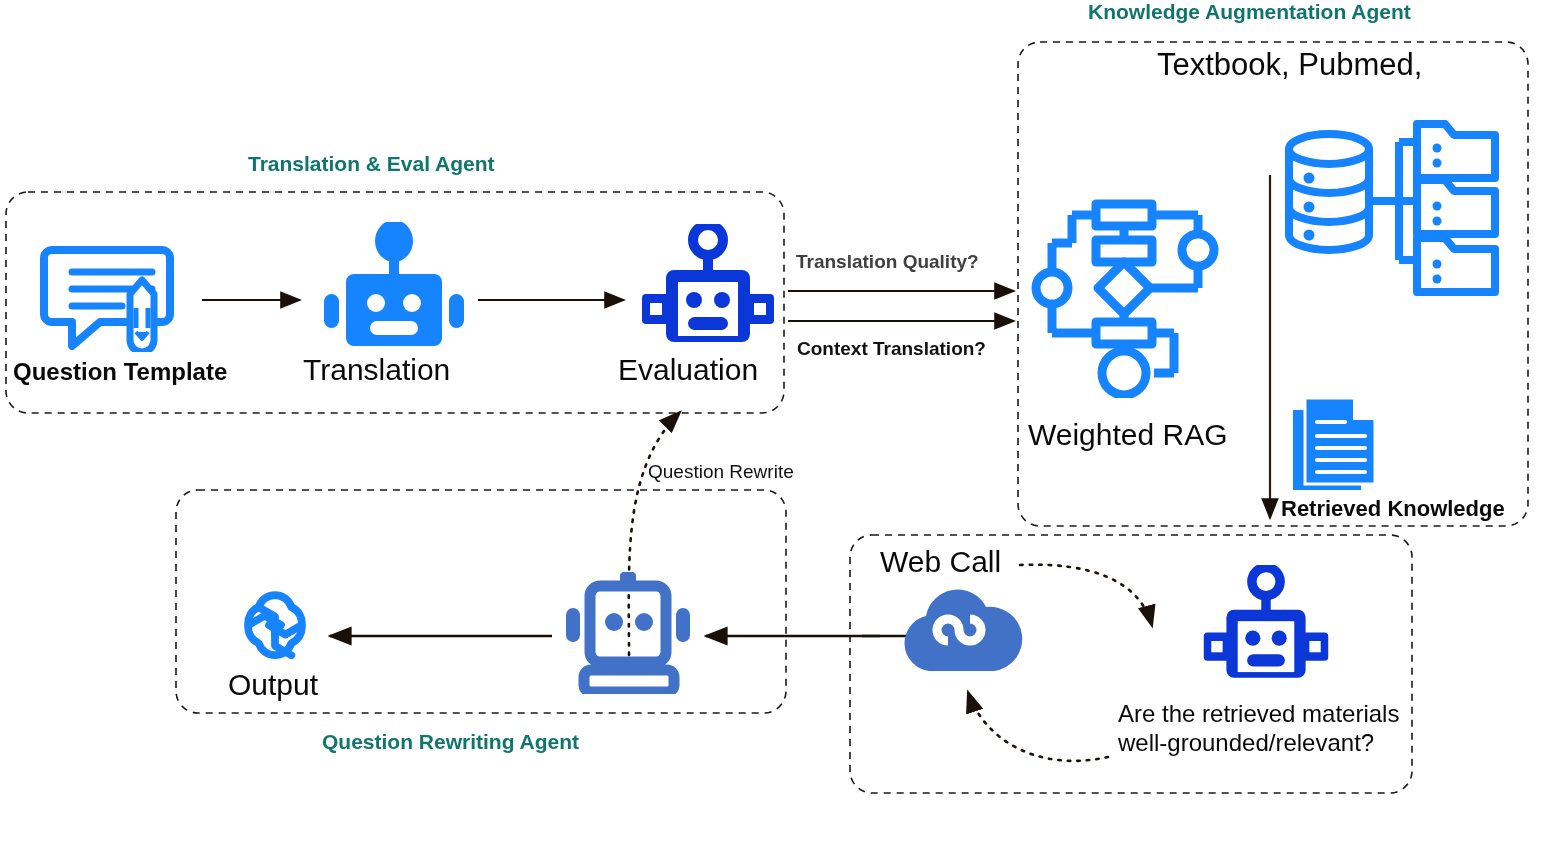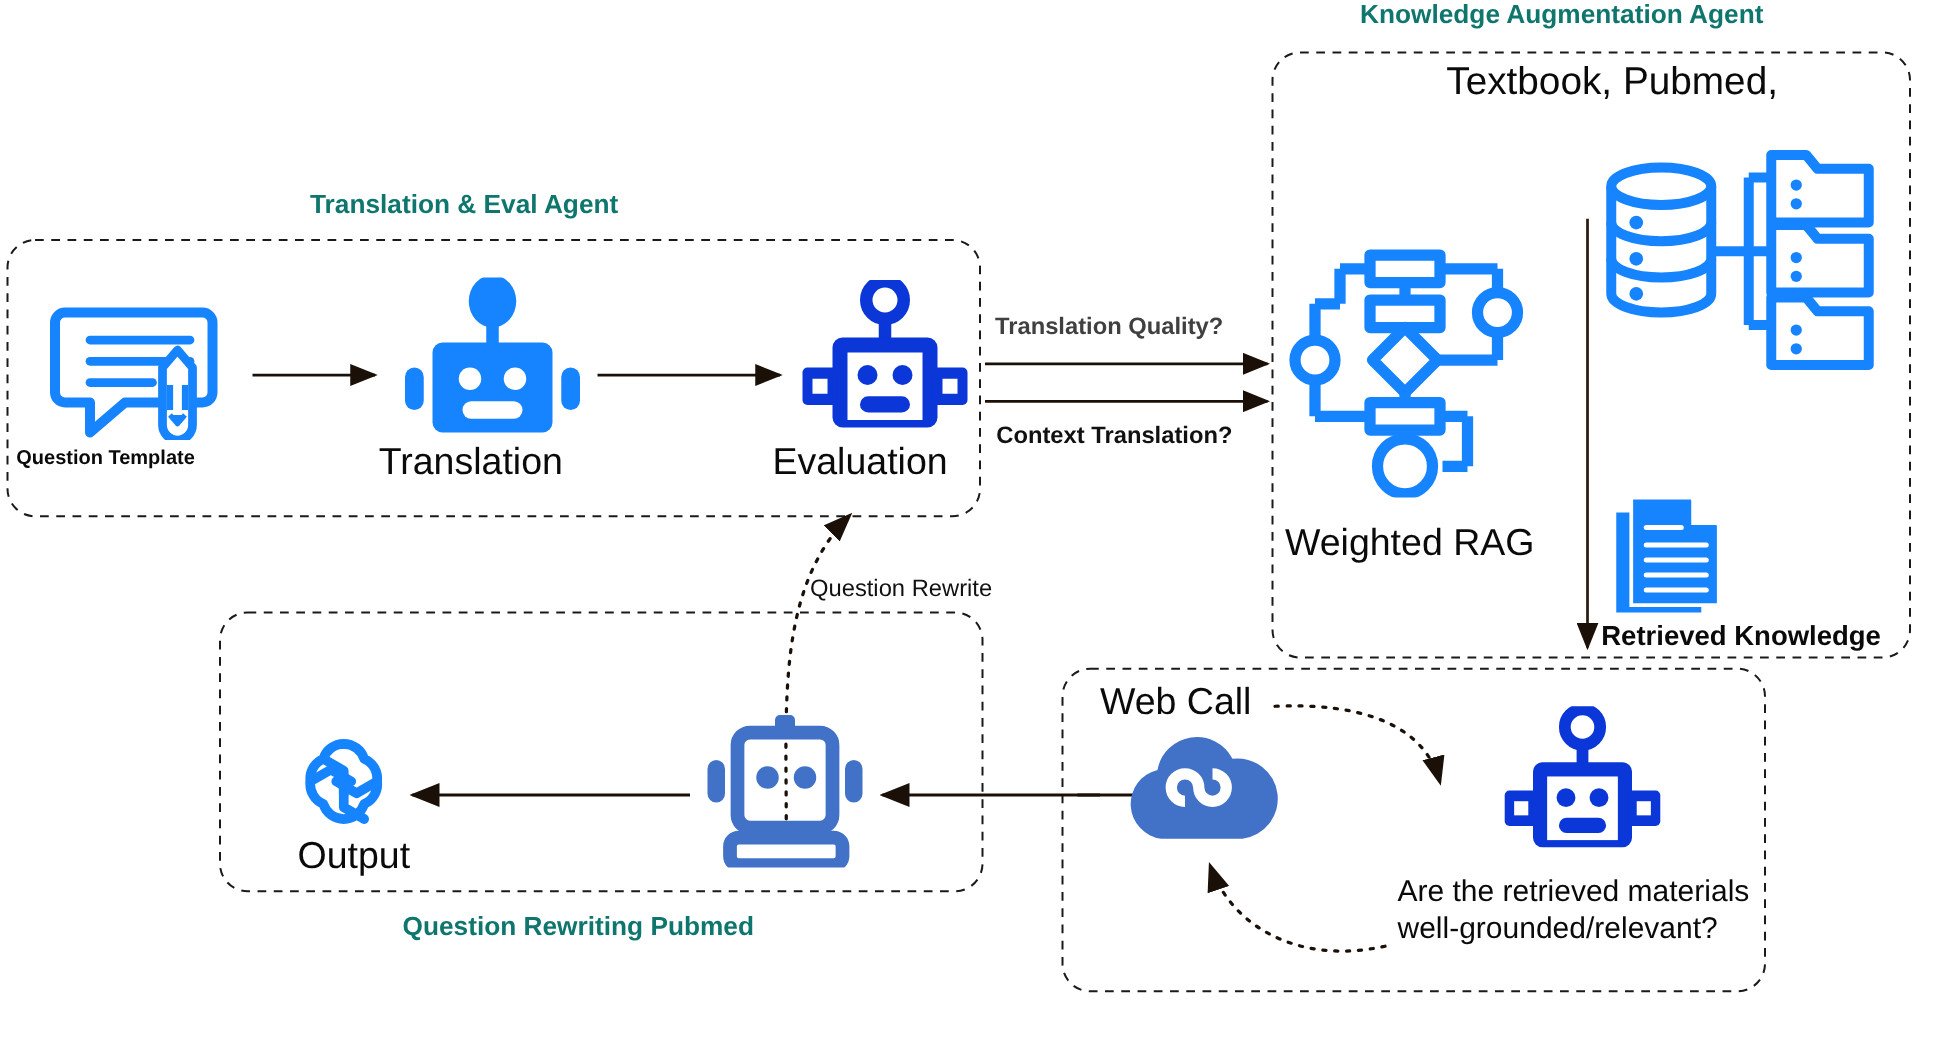--- a/index.html
+++ b/index.html
@@ -58,42 +58,42 @@
 
     <path d="M1108,757 C1040,772 985,742 968,692" fill="none" stroke="#1a1008" stroke-width="2.6" stroke-dasharray="2.5,7" stroke-linecap="round" marker-end="url(#arrowThin)"></path>
 
     <line x1="1270" y1="170" x2="1270" y2="300" stroke="#1a1a1a" stroke-width="2.4" opacity="0"></line>
   </svg>
 
   <div class="agent-title" style="left:248px;top:152px;font-size:21px;">Translation &amp; Eval Agent</div>
 
   <div class="agent-title" style="left:1088px;top:0px;font-size:21px;">Knowledge Augmentation Agent</div>
 
-  <div class="agent-title" style="left:322px;top:730px;font-size:21px;">Question Rewriting Pubmed</div>
+  <div class="agent-title" style="left:322px;top:730px;font-size:21px;">Question Rewriting Agent</div>
 
 
   <div class="edge-label accent" style="left:796px;top:251px;font-size:19px;font-weight:bold;">Translation Quality?</div>
 
   <div class="edge-label" style="left:797px;top:338px;font-size:19px;font-weight:bold;">Context Translation?</div>
 
   <div class="edge-label" style="left:648px;top:461px;font-size:19px;">Question Rewrite</div>
 
   <div class="icon-box" style="left:40px;top:236px;">
     <svg width="146" height="116" viewBox="0 0 146 116">
       <path d="M12,14 h110 a8,8 0 0 1 8,8 v56 a8,8 0 0 1 -8,8 h-62 l-28,24 v-24 h-20 a8,8 0 0 1 -8,-8 v-56 a8,8 0 0 1 8,-8 z" fill="none" stroke="#1784FF" stroke-width="8" stroke-linejoin="round" stroke-linecap="round"></path>
       <line x1="32" y1="36" x2="112" y2="36" stroke="#1784FF" stroke-width="7" stroke-linecap="round"></line>
       <line x1="32" y1="53" x2="112" y2="53" stroke="#1784FF" stroke-width="7" stroke-linecap="round"></line>
       <line x1="32" y1="70" x2="82" y2="70" stroke="#1784FF" stroke-width="7" stroke-linecap="round"></line>
       <path d="M90,58 l12,-14 l12,14 v46 a12,12 0 0 1 -24,0 z" fill="#ffffff" stroke="#1784FF" stroke-width="7" stroke-linejoin="round"></path>
       <line x1="96" y1="72" x2="96" y2="92" stroke="#1784FF" stroke-width="5"></line>
       <line x1="108" y1="72" x2="108" y2="92" stroke="#1784FF" stroke-width="5"></line>
       <path d="M96,96 l6,7 l6,-7" fill="#1784FF" stroke="#1784FF" stroke-width="4" stroke-linejoin="round"></path>
     </svg>
   </div>
-  <div class="node-label" style="left:13px;top:358px;font-size:16px;font-weight:bold;">Question Template</div>
+  <div class="node-label" style="left:13px;top:358px;font-size:24px;font-weight:bold;">Question Template</div>
 
   <div class="icon-box" style="left:318px;top:222px;">
     <svg width="152" height="126" viewBox="0 0 152 126">
       <ellipse cx="76" cy="19" rx="19" ry="21" fill="#1784FF"></ellipse>
       <rect x="71" y="36" width="10" height="20" fill="#1784FF"></rect>
       <rect x="28" y="52" width="96" height="72" rx="8" fill="#1784FF"></rect>
       <rect x="6" y="72" width="15" height="34" rx="7.5" fill="#1784FF"></rect>
       <rect x="131" y="72" width="15" height="34" rx="7.5" fill="#1784FF"></rect>
       <circle cx="58" cy="81" r="9" fill="#ffffff"></circle>
       <circle cx="94" cy="81" r="9" fill="#ffffff"></circle>
@@ -217,21 +217,21 @@
     <svg width="86" height="88" viewBox="0 0 100 100">
       <g fill="none" stroke="#1784FF" stroke-width="9" stroke-linejoin="round" stroke-linecap="round">
         <path d="M50,14 a20,20 0 0 1 19,14 a20,20 0 0 1 12,21 a20,20 0 0 1 -12,21 a20,20 0 0 1 -19,14 a20,20 0 0 1 -19,-14 a20,20 0 0 1 -12,-21 a20,20 0 0 1 12,-21 a20,20 0 0 1 19,-14 z"></path>
         <path d="M31,28 l19,11 v22"></path>
         <path d="M81,49 l-19,11 l-19,-11"></path>
         <path d="M69,84 l-19,-11 v-22"></path>
         <path d="M19,49 l19,-11 l19,11"></path>
       </g>
     </svg>
   </div>
-  <div class="node-label" style="left:238px;top:668px;font-size:30px;">Output</div>
+  <div class="node-label" style="left:228px;top:668px;font-size:30px;">Output</div>
 
   <div class="node-label" style="left:880px;top:545px;font-size:30px;">Web Call</div>
 
   <div class="icon-box" style="left:893px;top:583px;">
     <svg width="135" height="92" viewBox="0 0 135 92">
       <path d="M36,88 a28,28 0 0 1 -3,-55 a32,32 0 0 1 60,-9 a25,25 0 0 1 8,64 z" fill="#4272C8"></path>
       <path d="M55,58 a11,11 0 1 1 11,-11 a11,11 0 1 0 11,-11 a11,11 0 1 1 -11,11 a11,11 0 1 0 -11,11 z" fill="none" stroke="#ffffff" stroke-width="9" stroke-linecap="round"></path>
     </svg>
   </div>
 

